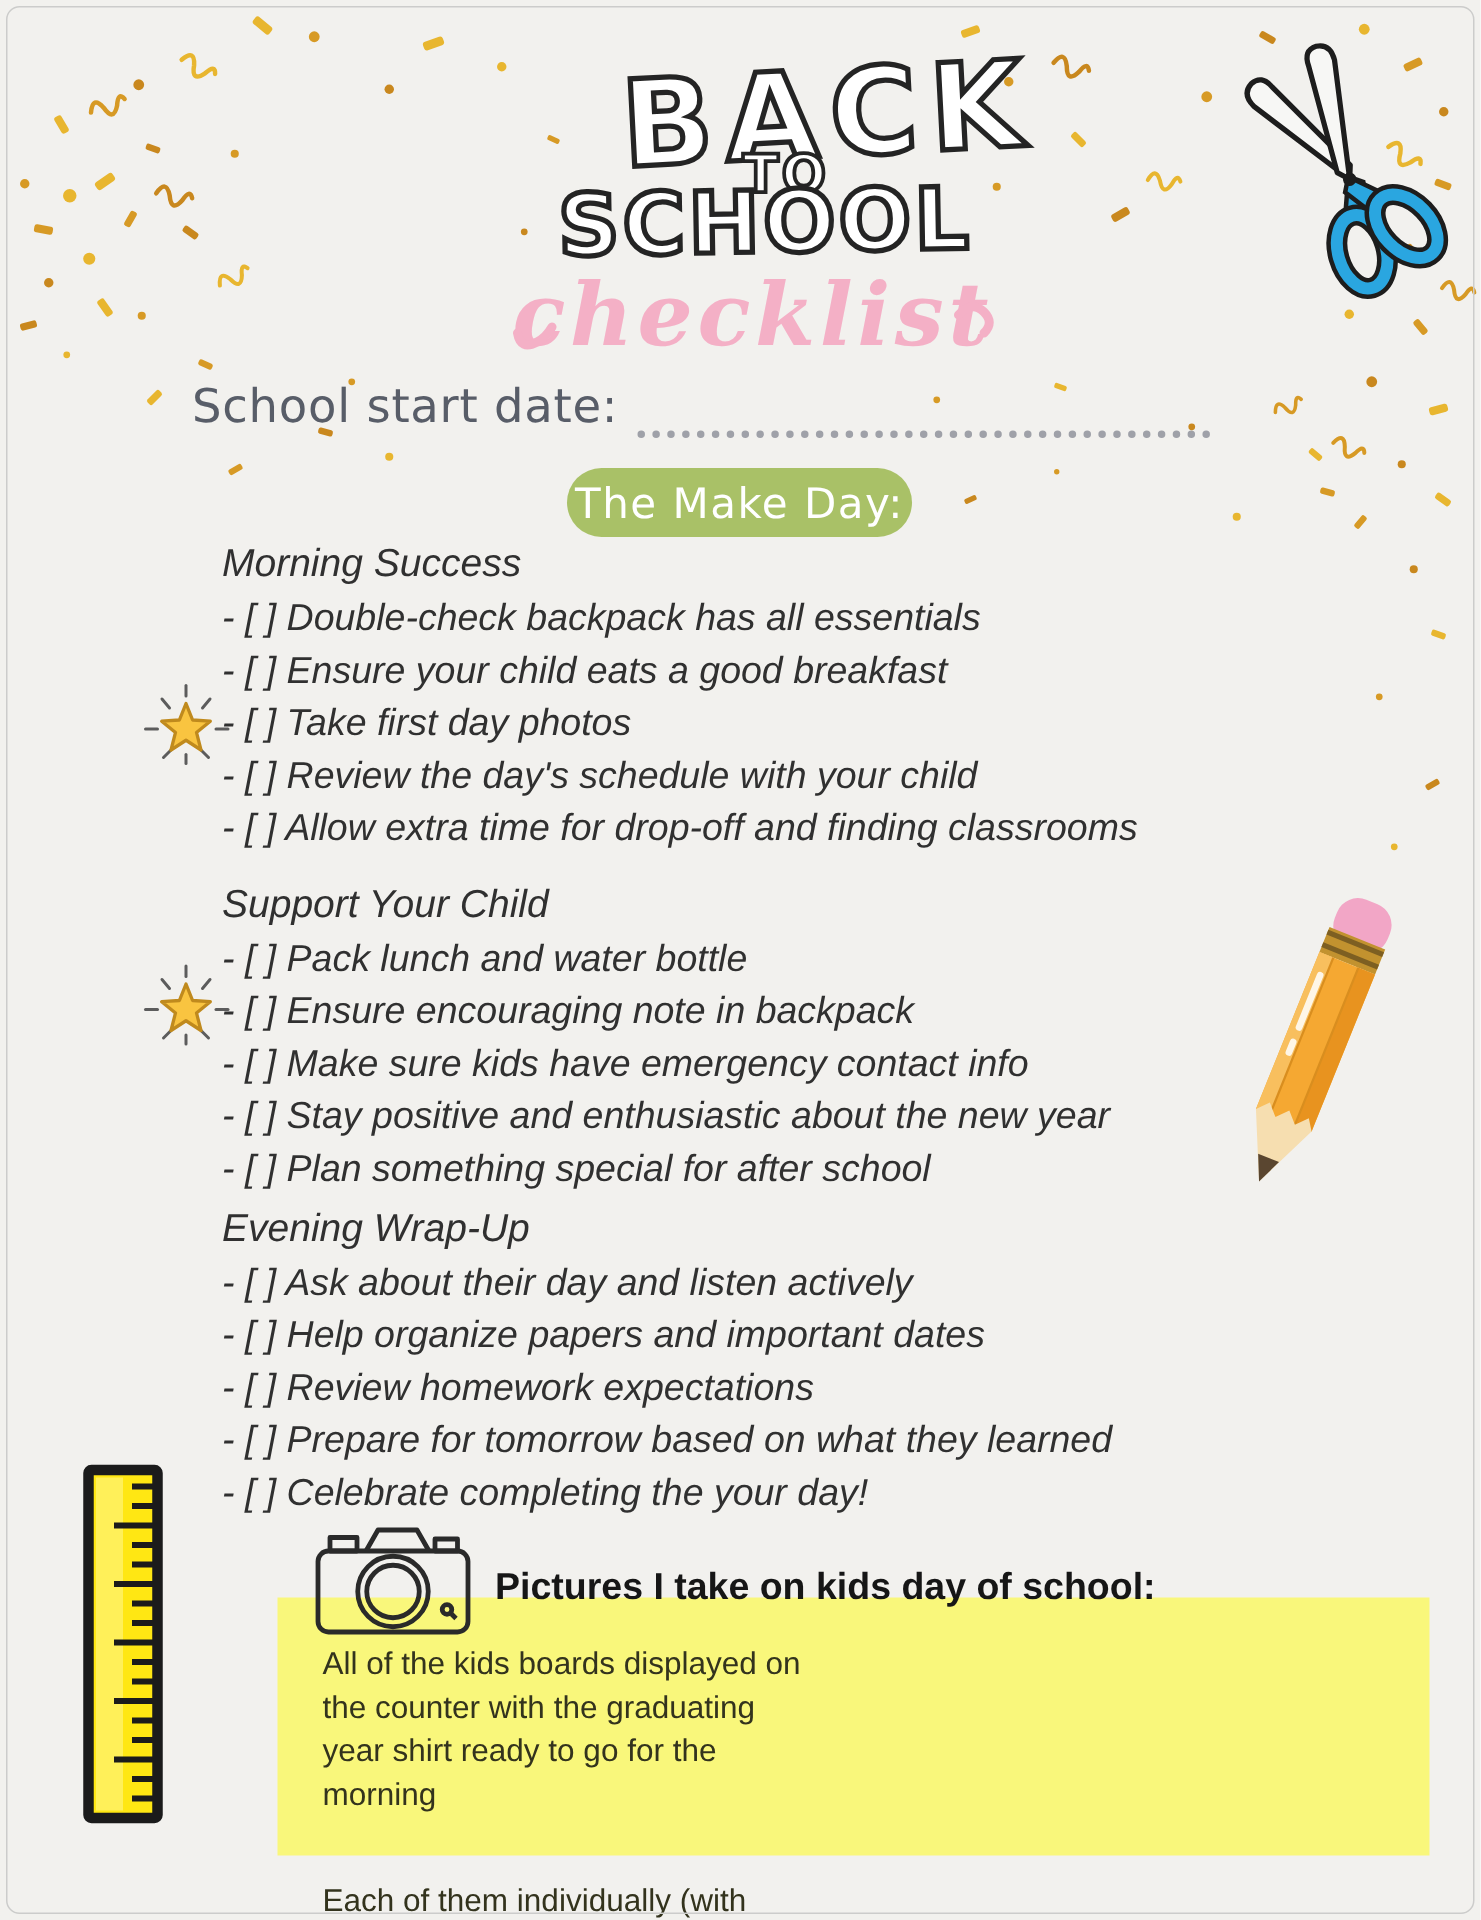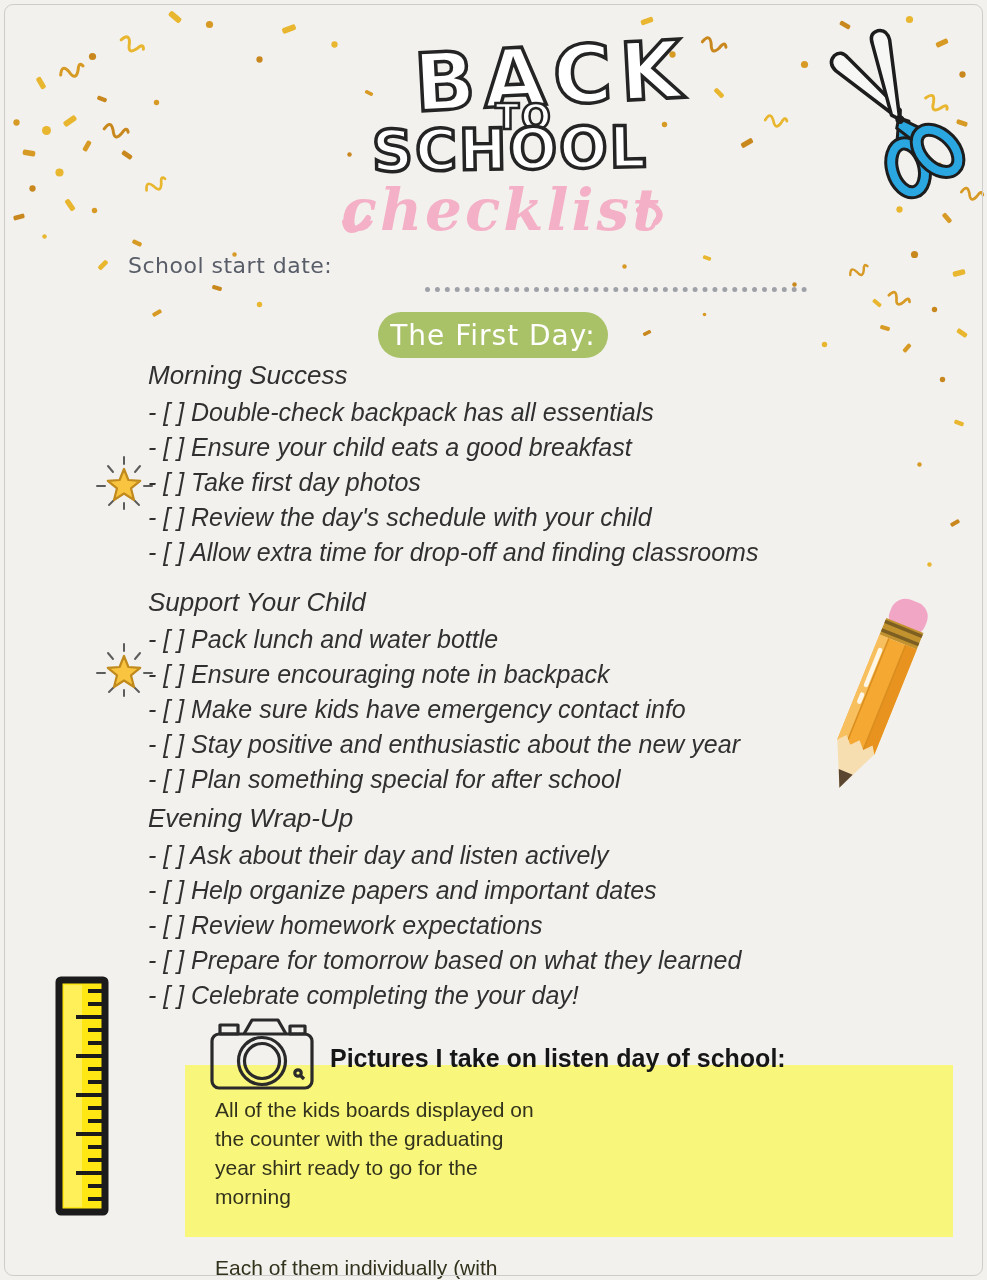--- a/index.html
+++ b/index.html
@@ -11,21 +11,21 @@
   .t-outline{position:absolute;color:#fff;font-family:"DejaVu Sans",sans-serif;font-weight:900;
              -webkit-text-stroke:3.5px #242424;text-shadow:0 0 1px #242424;z-index:5;}
   .t-back{top:30px;left:402px;width:300px;text-align:center;font-size:80px;letter-spacing:8px;transform:rotate(-3deg);}
   .t-to{top:97px;left:489px;width:70px;text-align:center;font-size:35px;letter-spacing:2px;-webkit-text-stroke:2.5px #242424;}
   .t-school{top:116px;left:372px;width:268px;text-align:center;font-size:57px;letter-spacing:2px;transform:rotate(-1deg);}
   .t-script{position:absolute;top:176px;left:338px;width:324px;text-align:right;font-size:58px;
             font-family:"DejaVu Serif",serif;font-style:italic;font-weight:bold;color:#f4b0c6;letter-spacing:3px;z-index:4;}
   .swash{position:absolute;z-index:4;}
 
   
-  .date-label{position:absolute;top:253px;left:128px;font-size:22px;letter-spacing:.5px;color:#585d68;
+  .date-label{position:absolute;top:253px;left:128px;font-size:31px;letter-spacing:.5px;color:#585d68;
               font-family:"DejaVu Sans",sans-serif;}
   .date-line{position:absolute;top:261px;left:425px;width:382px;height:26px;border-bottom:5px dotted #9fa1a8;}
 
   
   .pill{position:absolute;top:312px;left:378px;width:230px;height:46px;border-radius:24px;background:#a9c167;
         color:#fff;font-size:28px;letter-spacing:1px;display:flex;align-items:center;justify-content:center;
         font-family:"DejaVu Sans",sans-serif;}
 
   
   .sections{position:absolute;top:358px;left:148px;width:720px;color:#303030;}
@@ -175,21 +175,21 @@
     <ellipse cx="40" cy="144" rx="16" ry="25" transform="rotate(14 40 144)" fill="none" stroke="#1d1d1d" stroke-width="14"></ellipse>
     <ellipse cx="40" cy="144" rx="16" ry="25" transform="rotate(14 40 144)" fill="none" stroke="#2aa6e0" stroke-width="8"></ellipse>
     <ellipse cx="74" cy="144" rx="16" ry="25" transform="rotate(-14 74 144)" fill="none" stroke="#1d1d1d" stroke-width="14"></ellipse>
     <ellipse cx="74" cy="144" rx="16" ry="25" transform="rotate(-14 74 144)" fill="none" stroke="#2aa6e0" stroke-width="8"></ellipse>
     <circle cx="57" cy="98" r="4.5" fill="#1d1d1d"></circle>
   </svg>
 
   <div class="date-label">School start date:</div>
   <div class="date-line"></div>
 
-  <div class="pill">The First Day:</div>
+  <div class="pill">The Make Day:</div>
 
   <div class="sections" id="sections">
       <div class="section">
         <div class="section-title">Morning Success</div>
         <div class="item">- [ ] Double-check backpack has all essentials</div>
         <div class="item">- [ ] Ensure your child eats a good breakfast</div>
         <div class="item">- [ ] Take first day photos</div>
         <div class="item">- [ ] Review the day's schedule with your child</div>
         <div class="item">- [ ] Allow extra time for drop-off and finding classrooms</div>
       </div>
@@ -283,21 +283,21 @@
       <path d="M37,22 L45,8 L71,8 L79,22"></path>
       <rect x="13" y="13" width="18" height="9"></rect>
       <rect x="83" y="14" width="15" height="8"></rect>
       <rect x="5" y="22" width="100" height="54" rx="7"></rect>
       <circle cx="55" cy="49" r="23.5"></circle>
       <circle cx="55" cy="49" r="17.5"></circle>
       <circle cx="91" cy="61" r="3.2"></circle>
       <line x1="94" y1="64" x2="97" y2="67"></line>
     </g>
   </svg>
-  <div class="pictures-heading">Pictures I take on listen day of school:</div>
+  <div class="pictures-heading">Pictures I take on kids day of school:</div>
 
   <div class="hl-box">
     <div class="hl-cols">
       <div class="hl-col c0">All of the kids boards displayed on the counter with the graduating year shirt ready to go for the morning</div>
       <div class="hl-col c1">Each of them individually (with board, without board, with backpack, with the graduating year shirt)</div>
     </div>
   </div>
 </div>
 
 </body></html>

